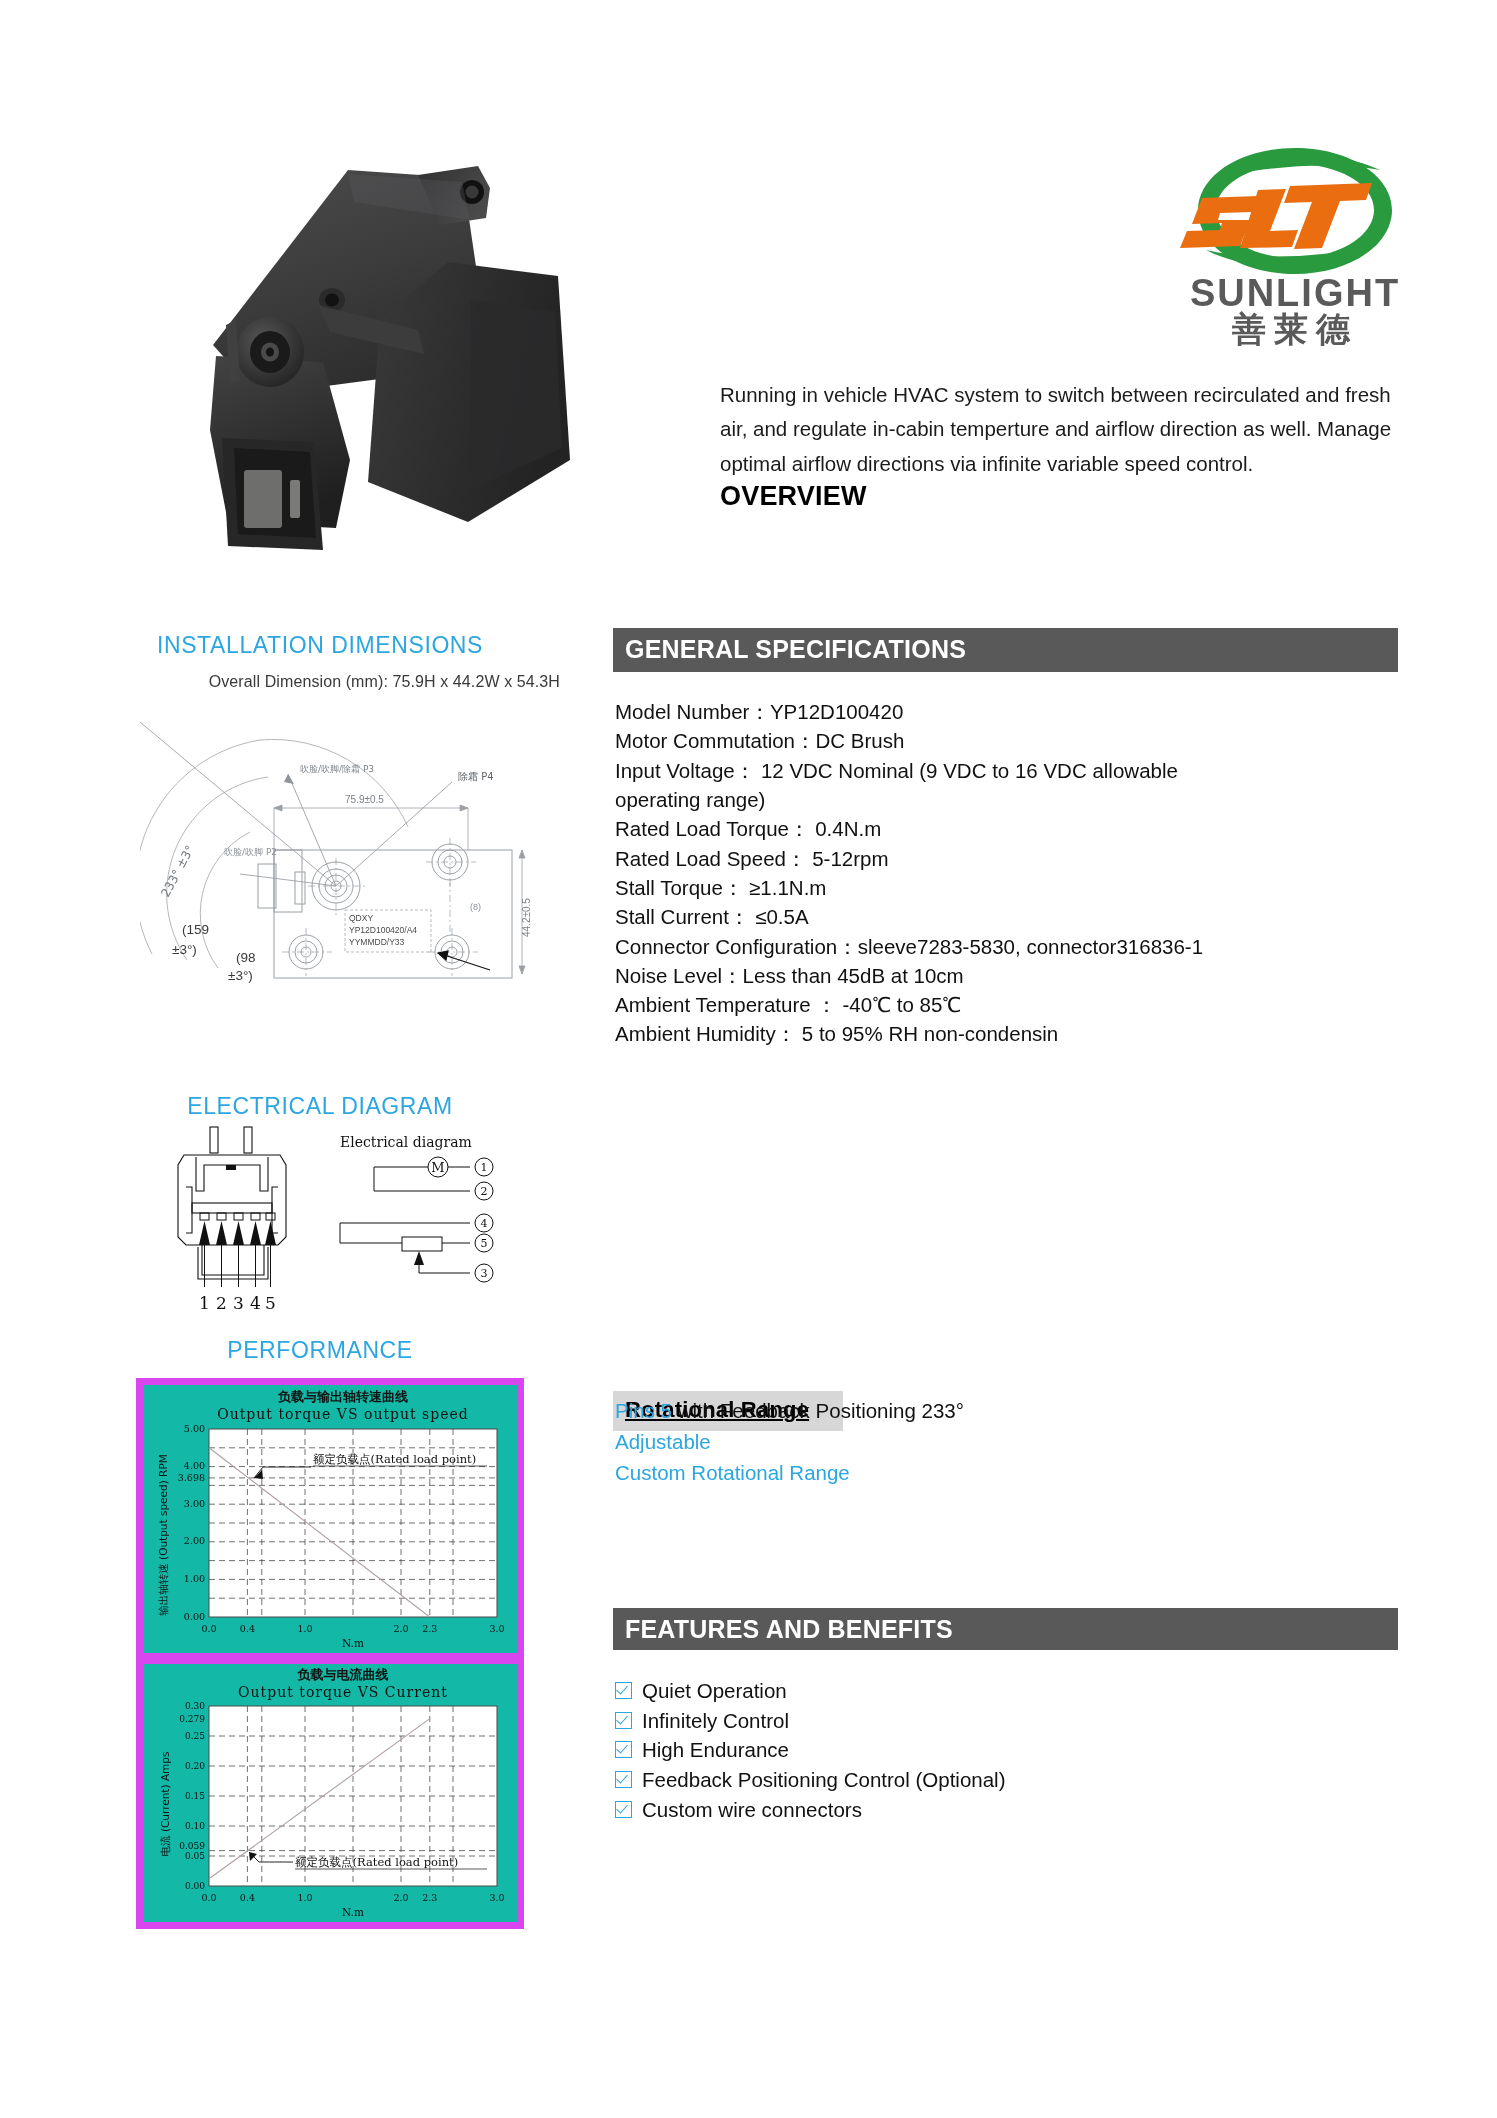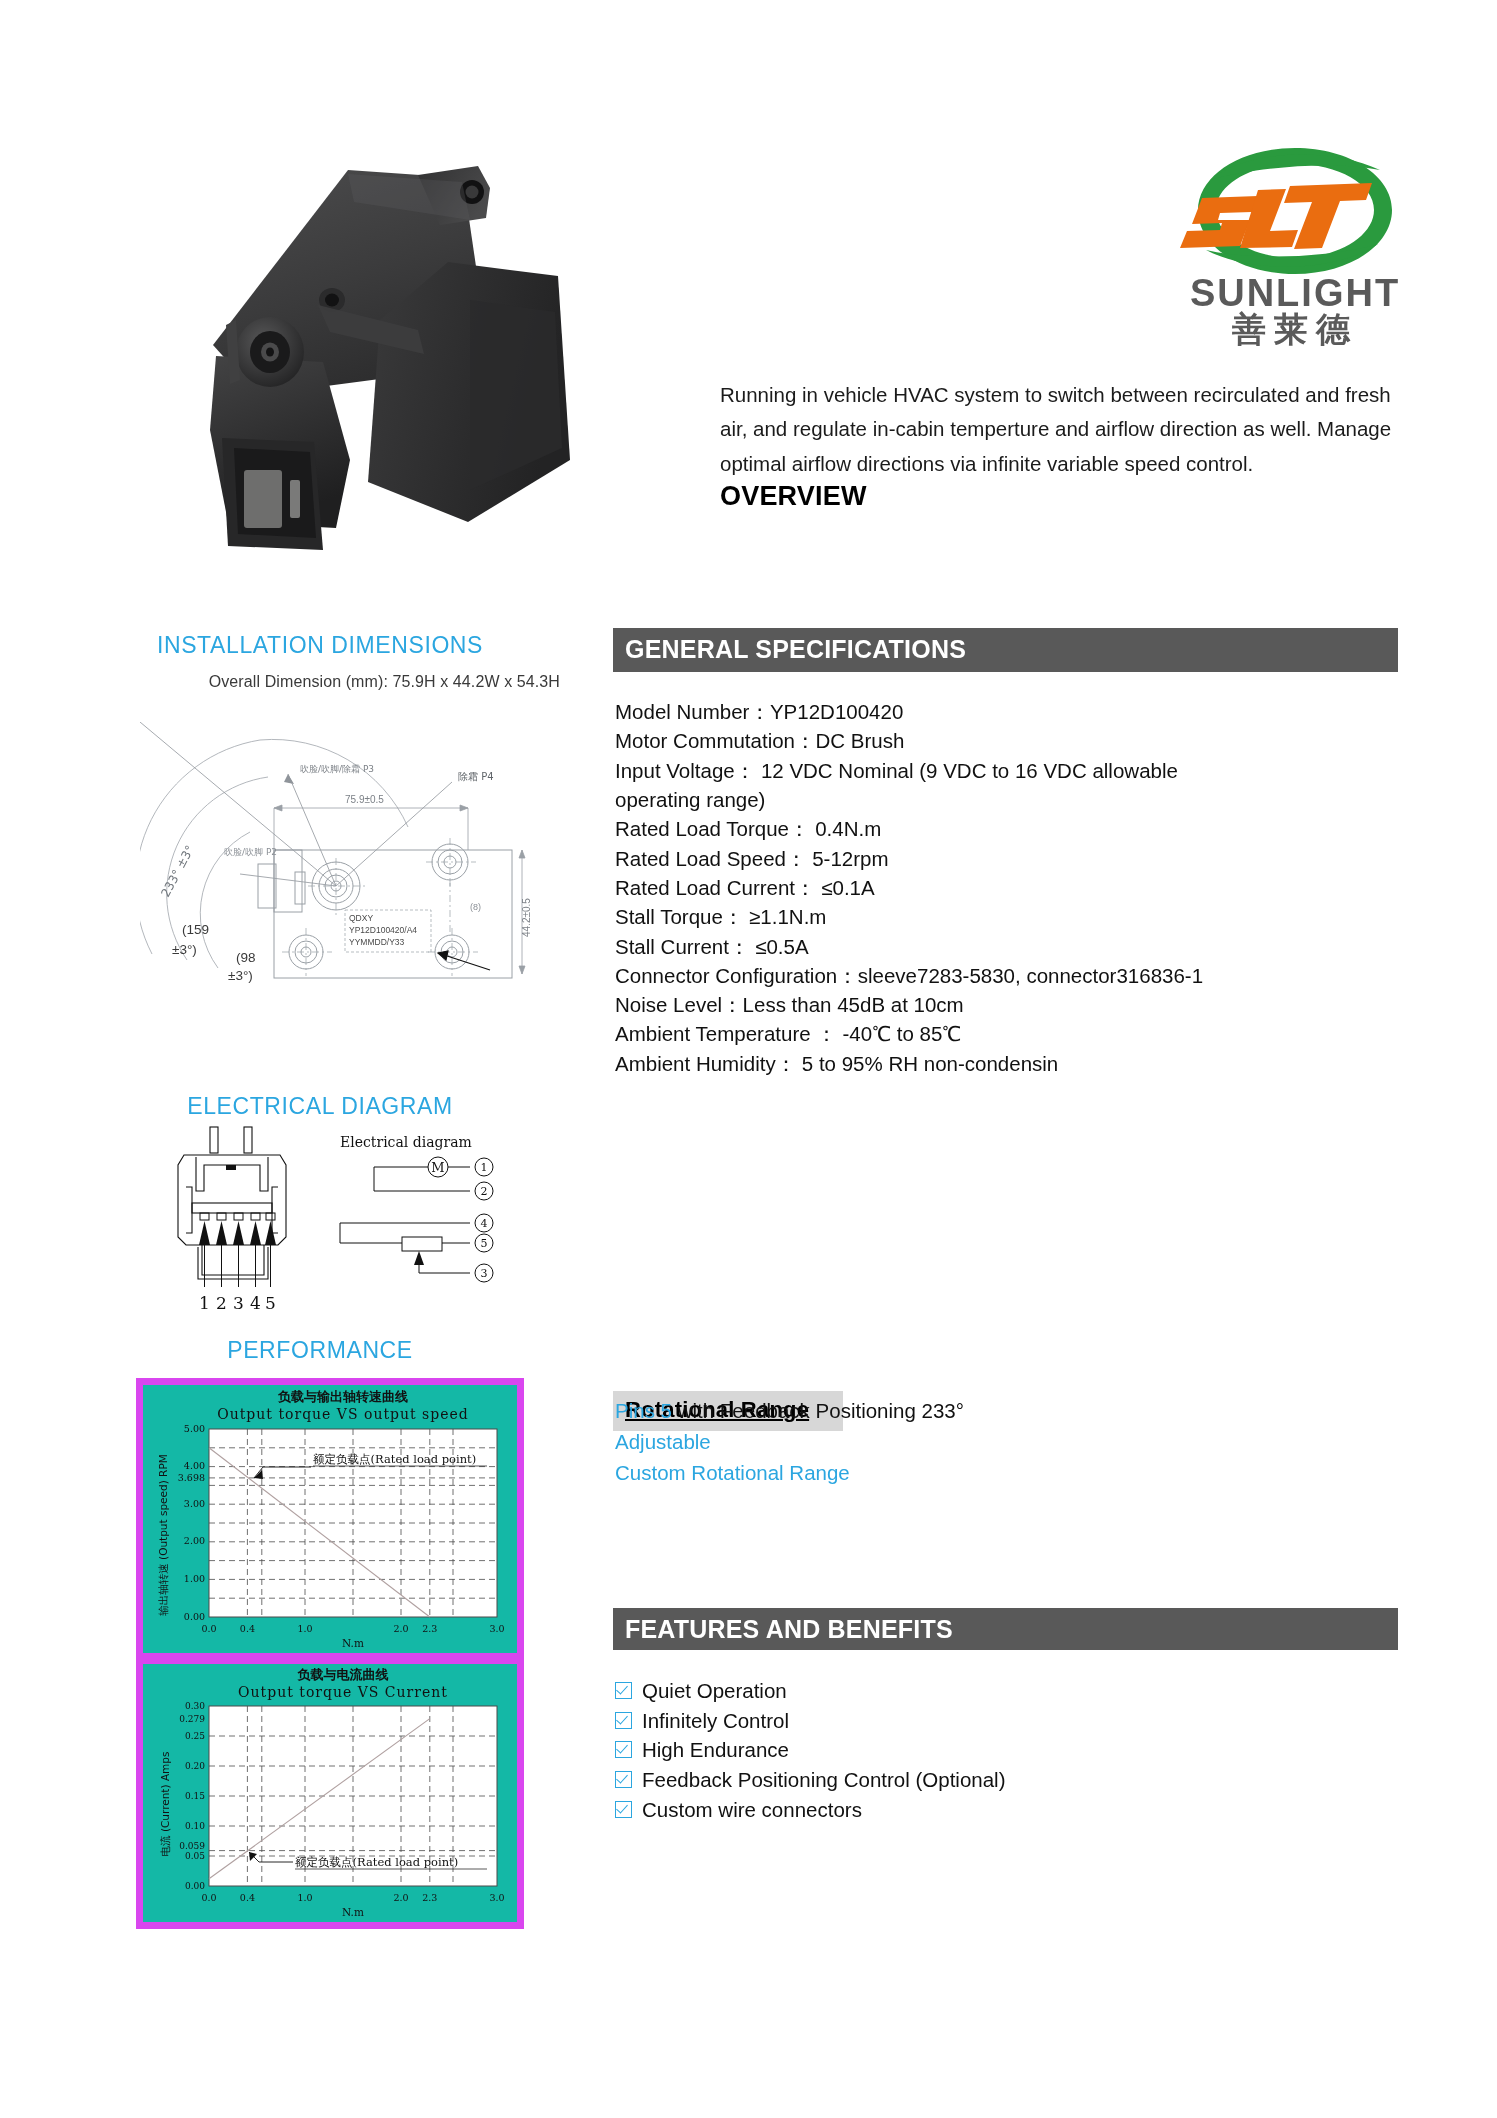--- a/index.html
+++ b/index.html
@@ -584,21 +584,20 @@
 
 <div class="dark-header" id="gs-header">GENERAL SPECIFICATIONS</div>
 
 <div id="gs-list">
   <div class="spec-line">Model Number：YP12D100420</div>
   <div class="spec-line">Motor Commutation：DC Brush</div>
   <div class="spec-line">Input Voltage： 12 VDC Nominal (9 VDC to 16 VDC allowable
 operating range)</div>
   <div class="spec-line">Rated Load Torque： 0.4N.m</div>
   <div class="spec-line">Rated Load Speed： 5-12rpm</div>
-  <div class="spec-line">Rated Load Current： ≤0.1A</div>
   <div class="spec-line">Stall Torque： ≥1.1N.m</div>
   <div class="spec-line">Stall Current： ≤0.5A</div>
   <div class="spec-line">Connector Configuration：sleeve7283-5830, connector316836-1</div>
   <div class="spec-line">Noise Level：Less than 45dB at 10cm</div>
   <div class="spec-line">Ambient Temperature ： -40℃ to 85℃</div>
   <div class="spec-line">Ambient Humidity： 5 to 95% RH non-condensin</div>
 </div>
 
 <div class="light-header" id="rr-header">Rotational Range</div>
 

